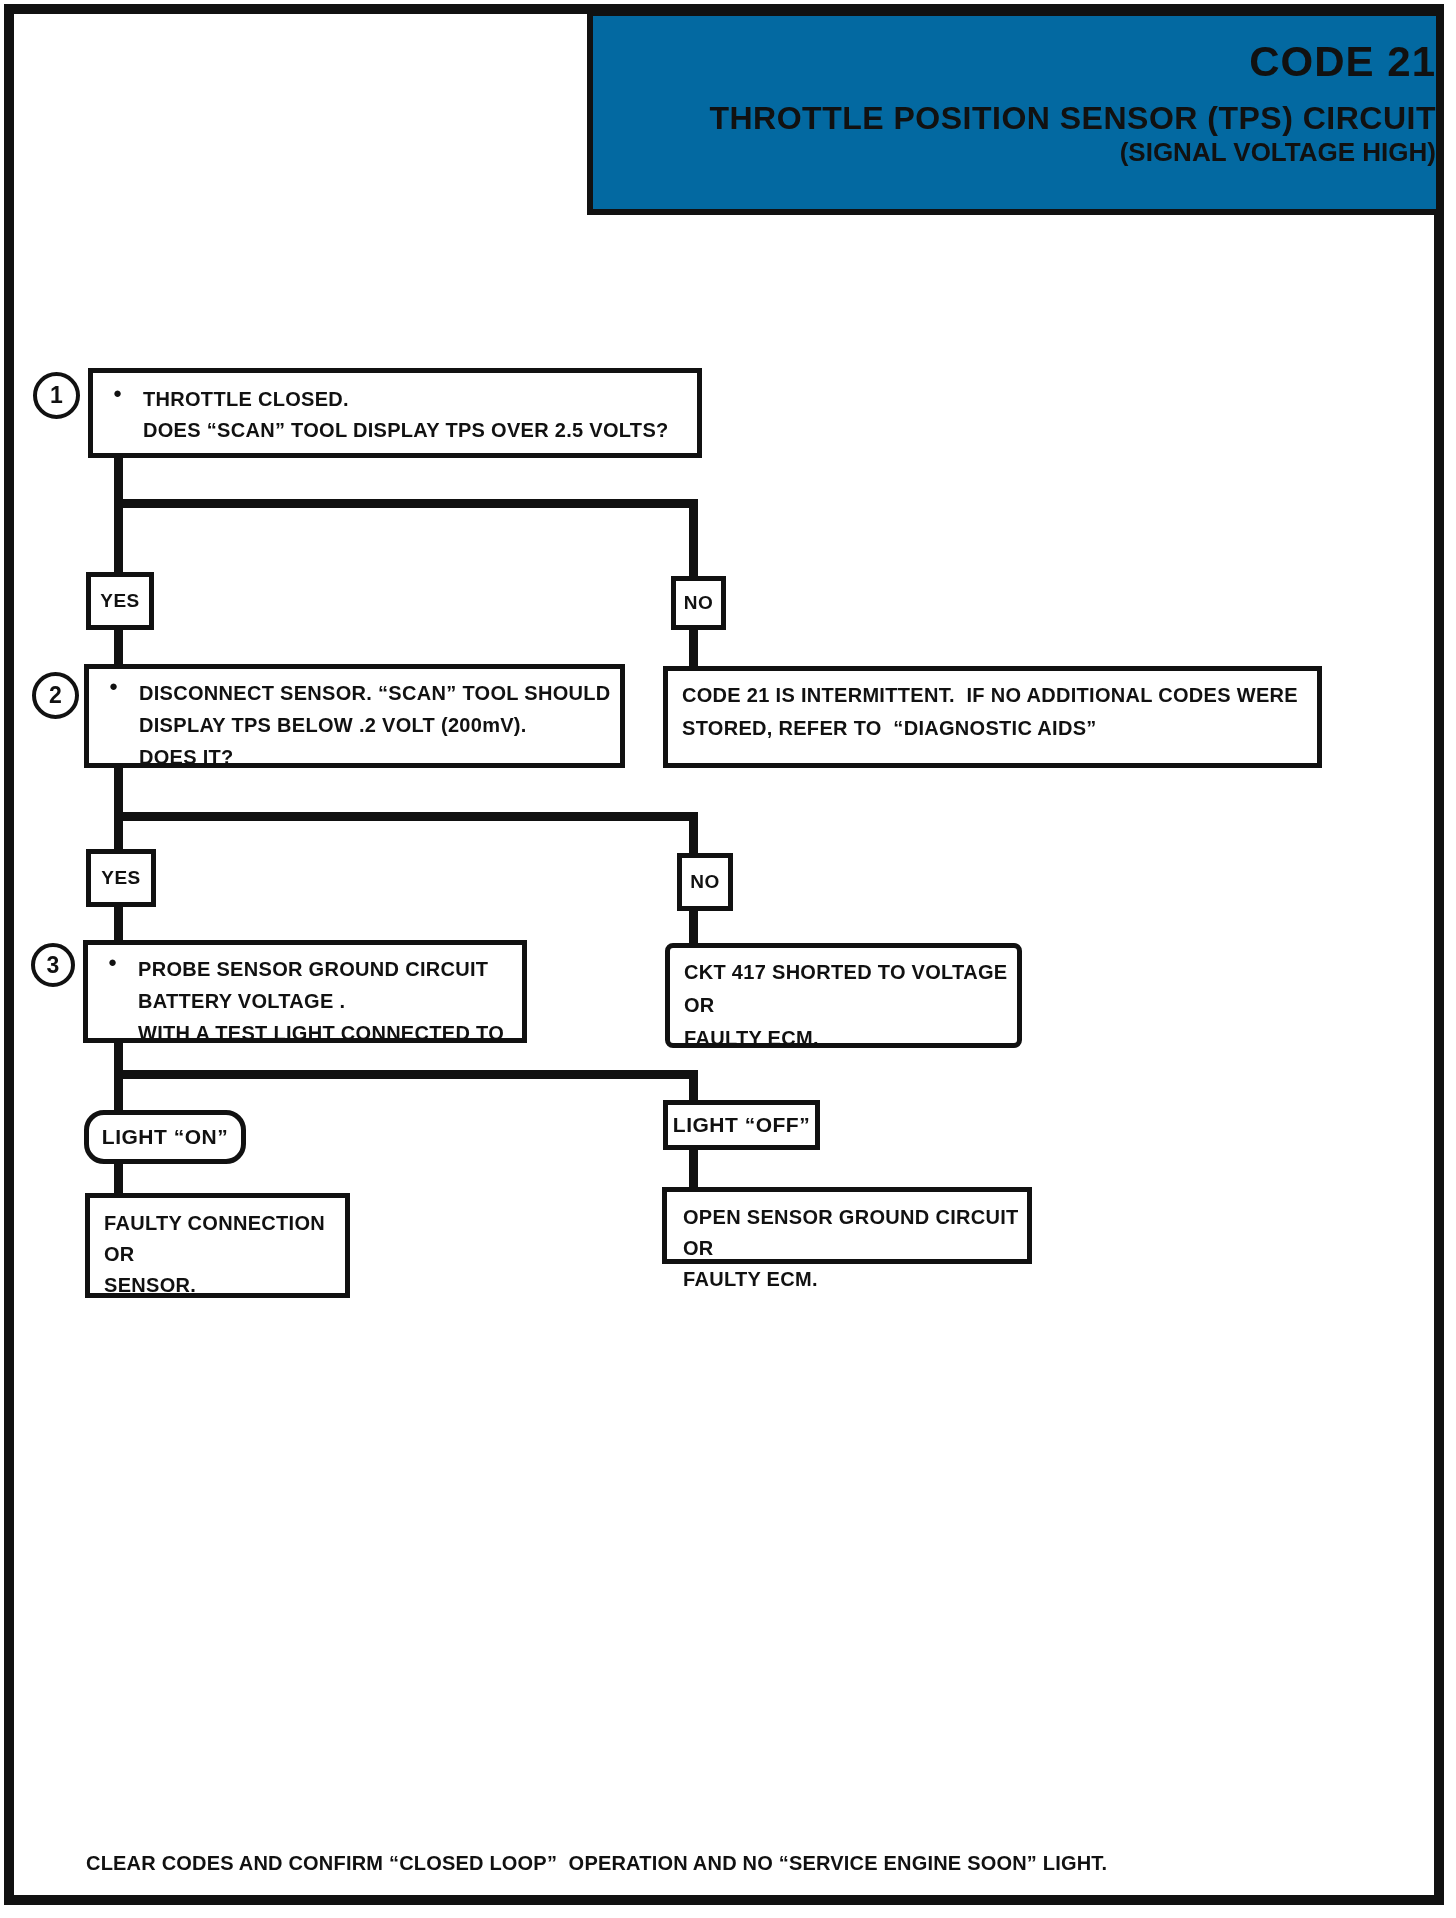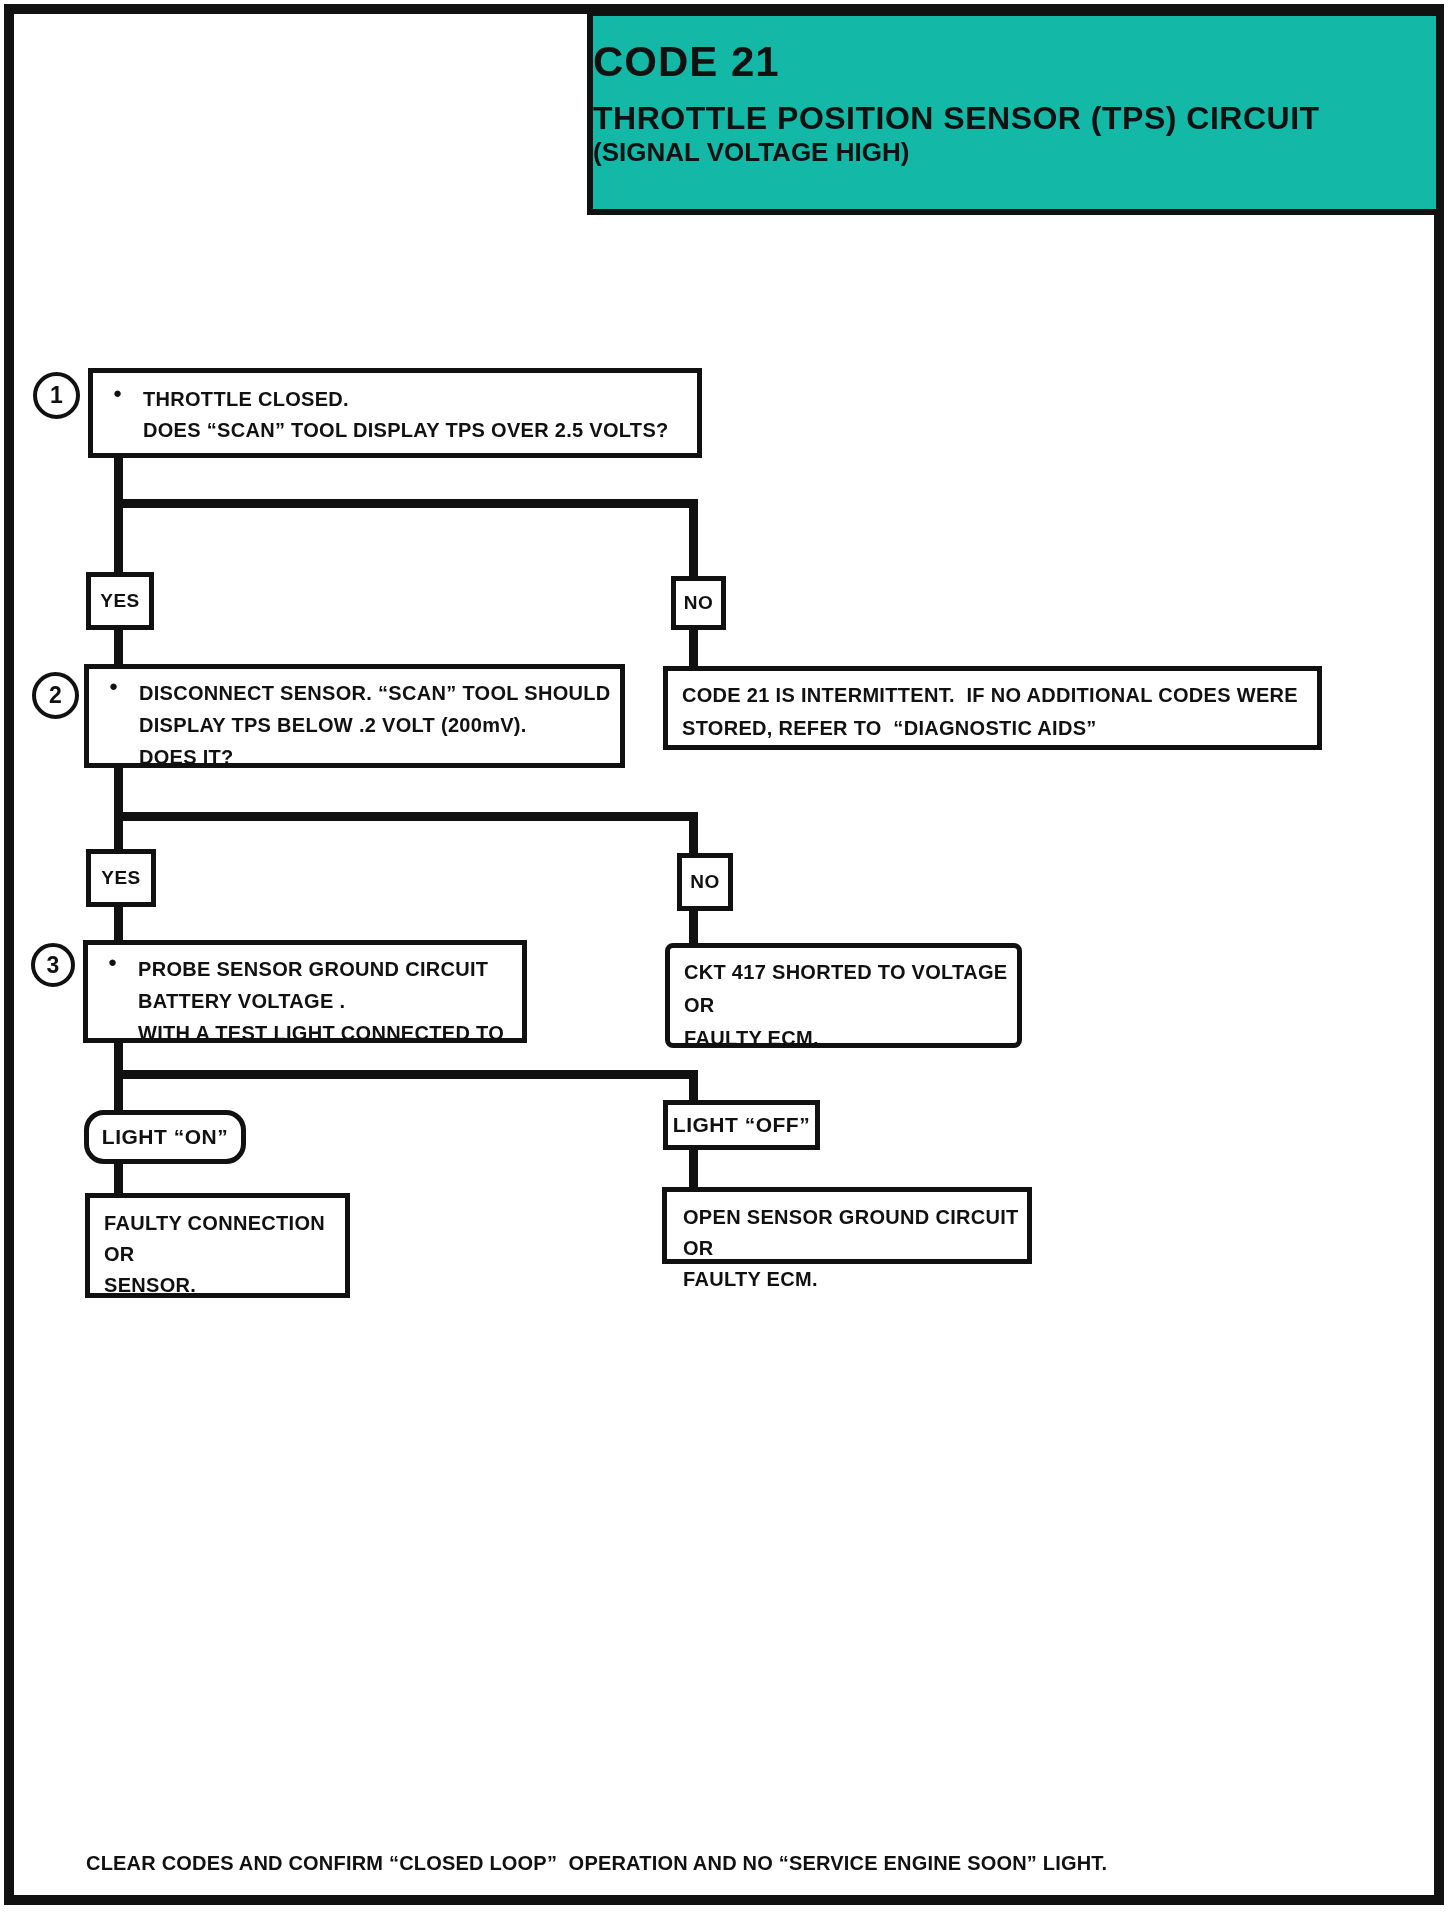--- a/index.html
+++ b/index.html
@@ -14,22 +14,22 @@
   }
   .abs{position:absolute;box-sizing:border-box;}
   .page-border{
     left:4px;top:4px;width:1440px;height:1901px;
     border:10px solid #111111;
     background:transparent;
   }
   .title-box{
     left:587px;top:10px;width:855px;height:205px;
     border:6px solid #111111;
-    background:#14b8a6;
-    text-align:left;
+    background:#0369a1;
+    text-align:right;
     padding-top:24px;
   }
   .title-code{font-size:42px;letter-spacing:1px;line-height:44px;}
   .title-line1{font-size:32px;letter-spacing:0.5px;line-height:36px;margin-top:16px;white-space:pre;}
   .title-line2{font-size:26px;line-height:30px;margin-top:1px;white-space:pre;}
   .box{
     border:5px solid #111111;
     background:#ffffff;
   }
   .step-box{display:flex;align-items:flex-start;}
@@ -117,21 +117,21 @@
 
 <div class="abs box step-box pad-t8 lh32" style="left:84px;top:664px;width:541px;height:104px;">
   <span class="bullet">●</span>
   <div class="lines">
     <div class="tline">DISCONNECT SENSOR. “SCAN” TOOL SHOULD</div>
     <div class="tline">DISPLAY TPS BELOW .2 VOLT (200mV).</div>
     <div class="tline">DOES IT?</div>
   </div>
 </div>
 
-<div class="abs box plain-box pad-t8 lh33" style="left:663px;top:666px;width:659px;height:84px;">
+<div class="abs box plain-box pad-t8 lh33" style="left:663px;top:666px;width:659px;height:102px;">
   <div class="tline">CODE 21 IS INTERMITTENT.  IF NO ADDITIONAL CODES WERE</div>
   <div class="tline">STORED, REFER TO  “DIAGNOSTIC AIDS”</div>
 </div>
 
 <div class="abs box label-box" style="left:86px;top:849px;width:70px;height:58px;">
   <span>YES</span>
 </div>
 <div class="abs box label-box" style="left:677px;top:853px;width:56px;height:58px;">
   <span>NO</span>
 </div>

